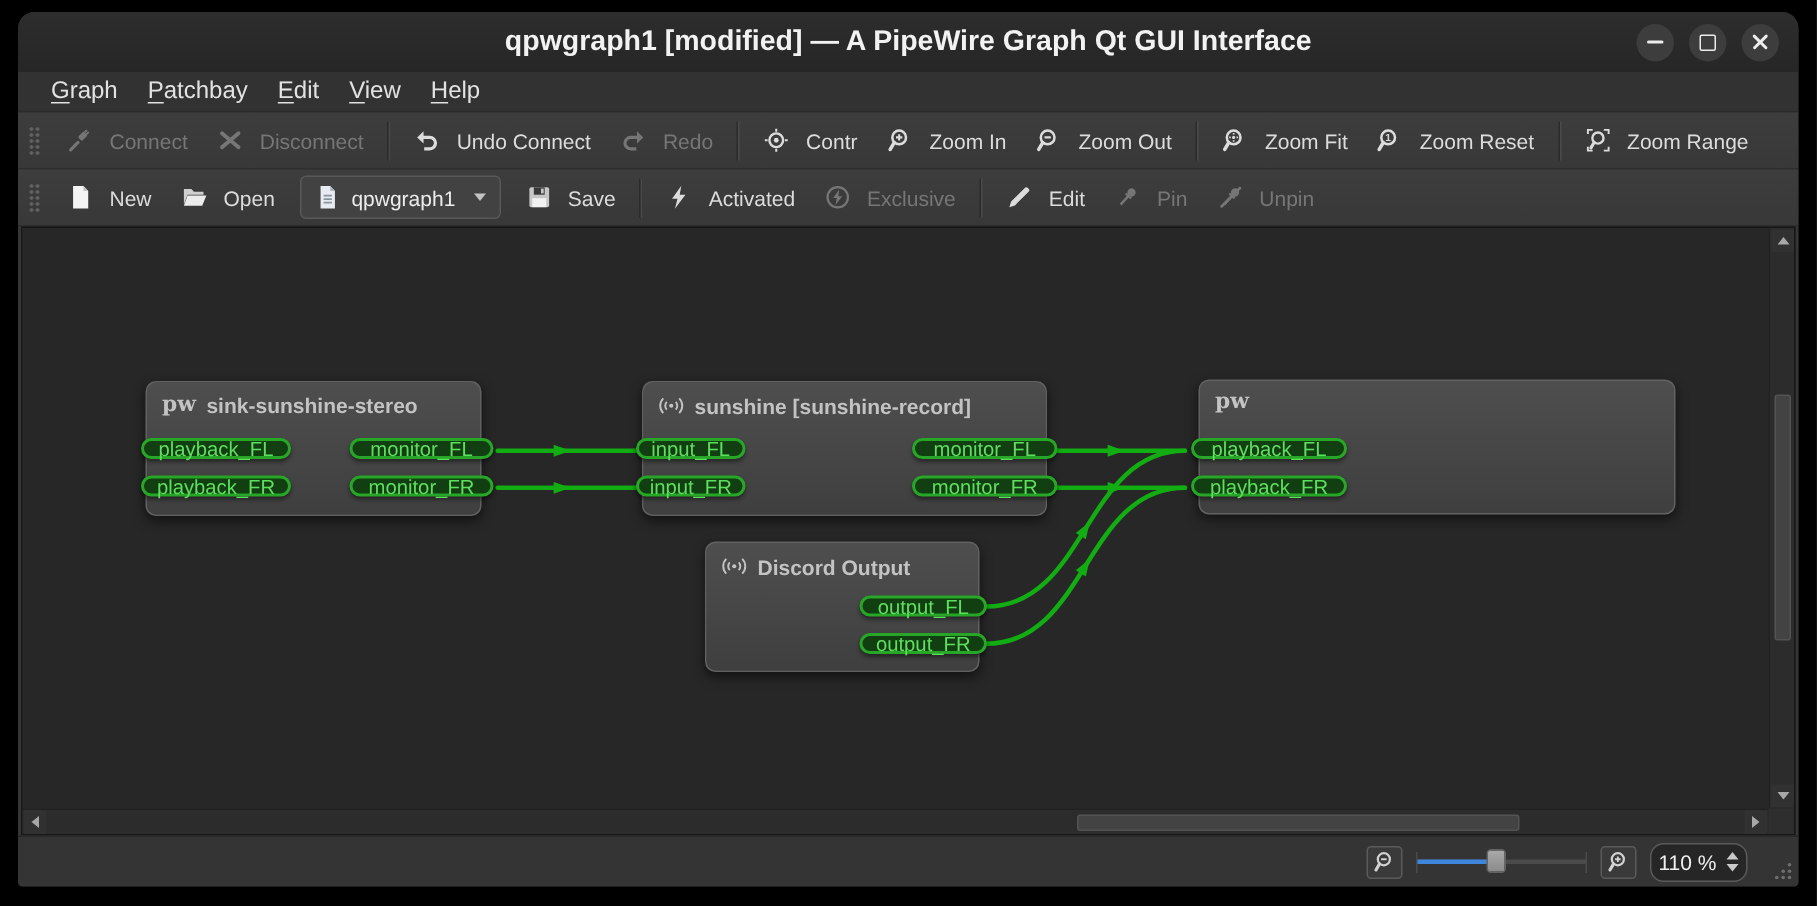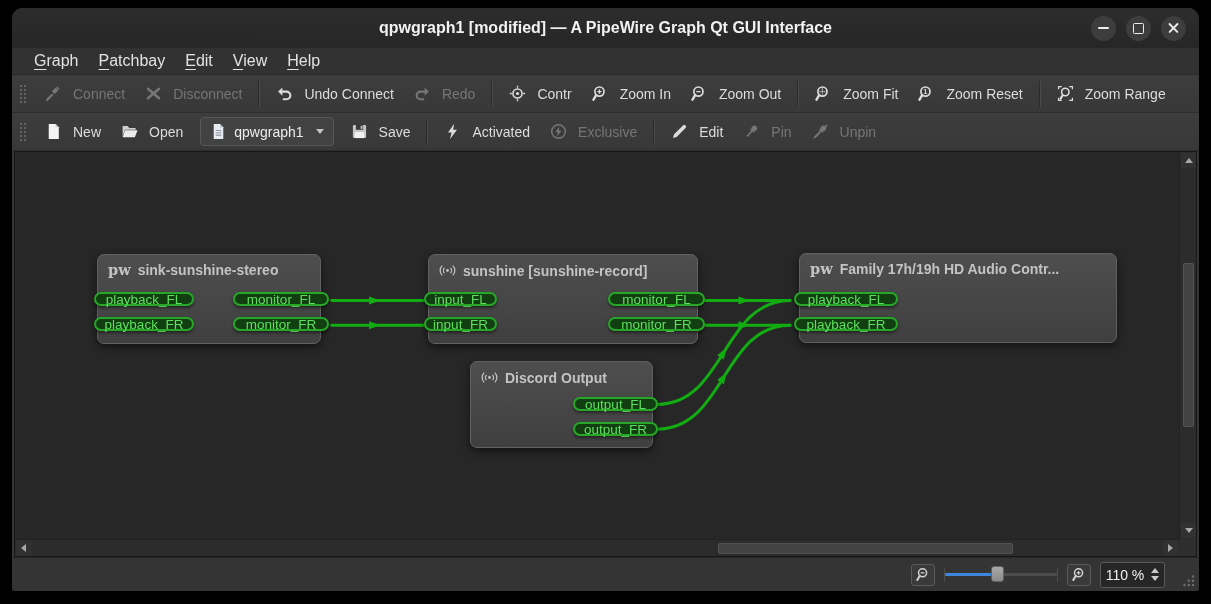--- a/index.html
+++ b/index.html
@@ -3,21 +3,21 @@
 <meta charset="utf-8">
 <style>
   html,body{margin:0;padding:0;}
   body{width:1211px;height:604px;background:#000;overflow:hidden;position:relative;
        font-family:"Liberation Sans",sans-serif;-webkit-font-smoothing:antialiased;}
   .window{position:absolute;left:12px;top:8px;width:1187px;height:583px;background:#333;
           border-radius:11px 11px 3px 3px;overflow:hidden;display:flex;flex-direction:column;}
   
   .titlebar{height:40px;flex:none;background:linear-gradient(#2d2d2d,#262626);display:flex;
             align-items:center;justify-content:center;position:relative;}
-  .title{font-size:16px;font-weight:bold;color:#f2f2f2;}
+  .title{font-size:19px;font-weight:bold;color:#f2f2f2;}
   .win-controls{position:absolute;right:13px;top:0;height:100%;display:flex;align-items:center;gap:10px;}
   .win-btn{width:25px;height:25px;border-radius:50%;background:#3d3d3d;display:flex;
            align-items:center;justify-content:center;}
   .g-min{width:11px;height:1.8px;background:#ececec;border-radius:1px;display:block;}
   .g-max{width:9px;height:9px;border:1.6px solid #ececec;border-radius:1.5px;display:block;}
   .g-close{position:relative;width:13px;height:13px;display:block;}
   .g-close::before,.g-close::after{content:"";position:absolute;left:0;top:5.6px;width:13px;height:1.7px;
            background:#ececec;border-radius:1px;}
   .g-close::before{transform:rotate(45deg);}  .g-close::after{transform:rotate(-45deg);}
   
@@ -71,21 +71,21 @@
              align-items:center;justify-content:flex-end;gap:9px;padding-right:34px;position:relative;}
   .magbtn{width:24px;height:22px;box-sizing:border-box;border:1px solid #5a5a5a;border-radius:3px;
           background:#3a3a3a;display:flex;align-items:center;justify-content:center;color:#d2d2d2;}
   .magbtn .ic{width:15px;height:15px;}
   .slider{position:relative;width:114px;height:20px;}
   .slider .track{position:absolute;left:0;right:0;top:8px;height:3.5px;background:#4b4b4b;border-radius:2px;}
   .slider .fill{position:absolute;left:0;top:8px;height:3.5px;background:#3d86dc;border-radius:2px;}
   .slider .tick{position:absolute;top:3px;width:1px;height:14px;background:#4a4a4a;}
   .slider .handle{position:absolute;top:1.5px;width:13px;height:16px;background:linear-gradient(#a9a9a9,#8b8b8b);
                   border:1px solid #636363;border-radius:3px;box-sizing:border-box;}
-  .spinbox{display:flex;align-items:center;height:24px;background:#262626;border:1px solid #5a5a5a;border-radius:3px;}
+  .spinbox{display:flex;align-items:center;height:24px;background:#262626;border:1px solid #5a5a5a;border-radius:9px;}
   .spin-value{width:48px;text-align:center;color:#f0f0f0;font-size:14px;}
   .spin-btns{display:flex;flex-direction:column;gap:3.5px;padding:0 5px 0 2px;}
   .spin-btns .tri.up{border-bottom-color:#c9c9c9;}
   .spin-btns .tri.down{border-top-color:#c9c9c9;}
   .grip{position:absolute;right:4px;bottom:4px;}
 </style>
 </head>
 <body>
 
 <div class="window">
@@ -352,21 +352,20 @@
               <span>sunshine [sunshine-record]</span>
             </div>
             <div class="port in" style="left: -5px; top: 37px; width: 73px; background: rgb(18, 63, 18); border-color: rgb(40, 166, 40); color: rgb(95, 223, 95);">input_FL</div>
             <div class="port in" style="left: -5px; top: 62px; width: 73px; background: rgb(18, 63, 18); border-color: rgb(40, 166, 40); color: rgb(95, 223, 95);">input_FR</div>
             <div class="port out" style="left: 179px; top: 37px; width: 97px; background: rgb(18, 63, 18); border-color: rgb(40, 166, 40); color: rgb(95, 223, 95);">monitor_FL</div>
             <div class="port out" style="left: 179px; top: 62px; width: 97px; background: rgb(18, 63, 18); border-color: rgb(40, 166, 40); color: rgb(95, 223, 95);">monitor_FR</div>
           </div>
           <div class="node" style="left: 784px; top: 101px; width: 316px; height: 88px;">
             <div class="node-header" style="color: rgb(195, 195, 195);">
               <span class="pw-badge">pw</span>
-              <span>Family 17h/19h HD Audio Contr...</span>
             </div>
             <div class="port in" style="left: -6px; top: 38px; width: 104px; background: rgb(18, 63, 18); border-color: rgb(40, 166, 40); color: rgb(95, 223, 95);">playback_FL</div>
             <div class="port in" style="left: -6px; top: 63px; width: 104px; background: rgb(18, 63, 18); border-color: rgb(40, 166, 40); color: rgb(95, 223, 95);">playback_FR</div>
           </div>
           <div class="node" style="left: 455px; top: 209px; width: 181px; height: 85px;">
             <div class="node-header" style="color: rgb(195, 195, 195);">
               <span class="ic">
                 <svg class="ic" viewBox="0 0 16 16" fill="none" stroke="currentColor">
                   <circle cx="8" cy="8" r="1.3" fill="currentColor" stroke="none"></circle>
                   <path d="M5.2 5.6 a3.4 3.4 0 0 0 0 4.8 M10.8 5.6 a3.4 3.4 0 0 1 0 4.8 M3 3.4 a6.5 6.5 0 0 0 0 9.2 M13 3.4 a6.5 6.5 0 0 1 0 9.2" stroke-width="1.2"></path>

